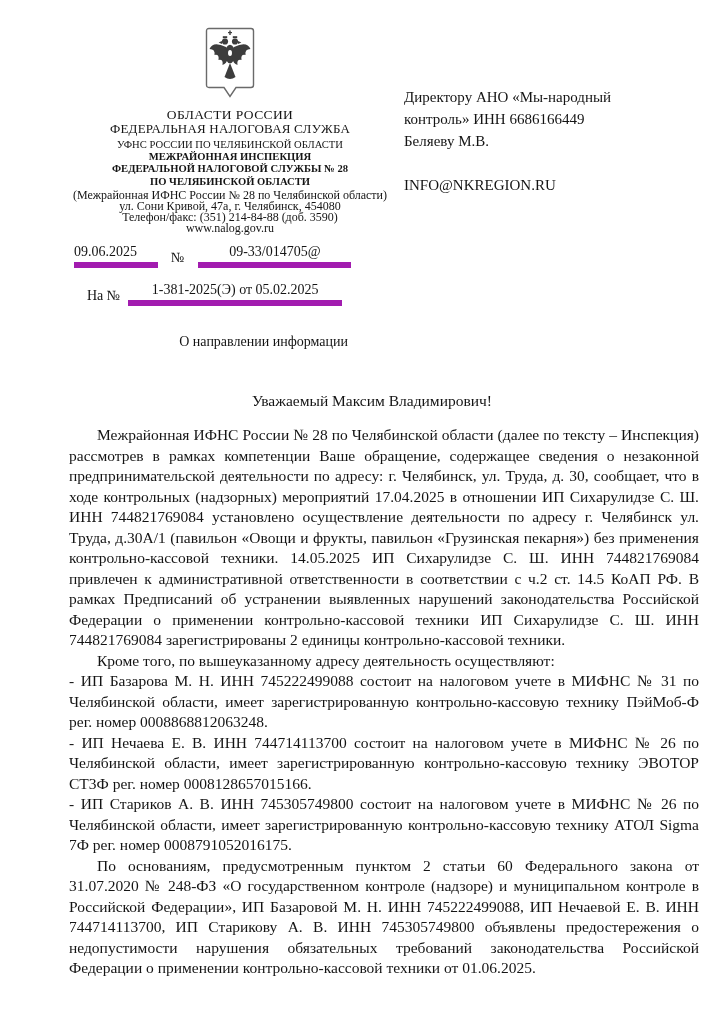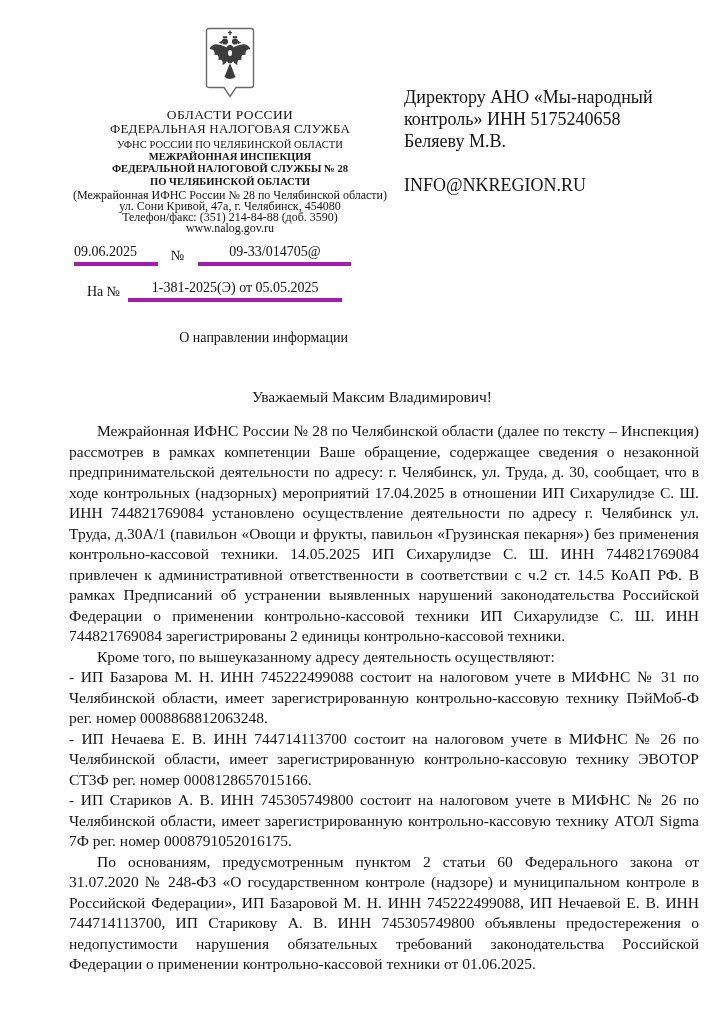--- a/index.html
+++ b/index.html
@@ -22,37 +22,37 @@
   .lh-ufns   { font-size:10.6px; line-height:13px; margin-top:1px; }
   .lh-bold   { font-size:10.6px; line-height:12.5px; font-weight:bold; }
   .lh-small  { font-size:12px;  line-height:11px; }
   .lh-small.first { margin-top:2px; }
   
   .ref-row1 {
     display:flex; align-items:flex-end;
     margin-top:9px; padding-left:17px;
     font-size:14px; line-height:17px; text-align:left;
   }
-  .u { border-bottom:4px solid #a21caf; padding-bottom:2px; }
+  .u { border-bottom:6px solid #a21caf; padding-bottom:2px; }
   .ref-date { width:84px; flex:none; text-align:left; }
   .ref-nosign { margin:0 14px 2px 13px; flex:none; }
   .ref-number { width:153px; flex:none; text-align:center; }
   .ref-row2 {
     display:flex; align-items:flex-end;
     margin-top:13px; padding-left:30px;
     font-size:14px; line-height:17px; text-align:left;
   }
   .ref-reply-label { flex:none; margin-bottom:2px; }
   .ref-reply { width:214px; flex:none; margin-left:8px; text-align:center; }
   .subject { font-size:14px; margin-top:28px; text-align:right; padding-right:55px; }
   
   .addressee {
     margin-left:1px; padding-top:59px;
     width:300px; flex:none;
-    font-size:18px; line-height:22px; text-align:left;
+    font-size:15px; line-height:22px; text-align:left;
   }
   .addressee .email { margin-top:22px; }
   
   .salutation {
     margin-top:42px; width:630px;
     font-size:15.5px; text-align:center;
   }
   .body-text {
     margin-top:15px; width:630px;
     font-size:15.5px; line-height:20.5px;
@@ -102,29 +102,29 @@
       <div class="lh-small">Телефон/факс: (351) 214-84-88 (доб. 3590)</div>
       <div class="lh-small">www.nalog.gov.ru</div>
 
       <div class="ref-row1">
         <span class="u ref-date">09.06.2025</span>
         <span class="ref-nosign">№</span>
         <span class="u ref-number">09-33/014705@</span>
       </div>
       <div class="ref-row2">
         <span class="ref-reply-label">На №</span>
-        <span class="u ref-reply">1-381-2025(Э) от 05.05.2025</span>
+        <span class="u ref-reply">1-381-2025(Э) от 05.02.2025</span>
       </div>
 
       <div class="subject">О направлении информации</div>
     </div>
 
     <div class="addressee">
       <div>Директору АНО «Мы-народный</div>
-      <div>контроль» ИНН 5175240658</div>
+      <div>контроль» ИНН 6686166449</div>
       <div>Беляеву М.В.</div>
       <div class="email">INFO@NKREGION.RU</div>
     </div>
 
   </div>
 
   <div class="salutation">Уважаемый Максим Владимирович!</div>
 
   <div class="body-text">
     <p class="indent">Межрайонная ИФНС России № 28 по Челябинской области (далее по тексту – Инспекция) рассмотрев в рамках компетенции Ваше обращение, содержащее сведения о незаконной предпринимательской деятельности по адресу: г. Челябинск, ул. Труда, д. 30, сообщает, что в ходе контрольных (надзорных) мероприятий 17.04.2025 в отношении ИП Сихарулидзе С. Ш. ИНН 744821769084 установлено осуществление деятельности по адресу г. Челябинск ул. Труда, д.30А/1 (павильон «Овощи и фрукты, павильон «Грузинская пекарня») без применения контрольно-кассовой техники. 14.05.2025 ИП Сихарулидзе С. Ш. ИНН 744821769084 привлечен к административной ответственности в соответствии с ч.2 ст. 14.5 КоАП РФ. В рамках Предписаний об устранении выявленных нарушений законодательства Российской Федерации о применении контрольно-кассовой техники ИП Сихарулидзе С. Ш. ИНН 744821769084 зарегистрированы 2 единицы контрольно-кассовой техники.</p>

